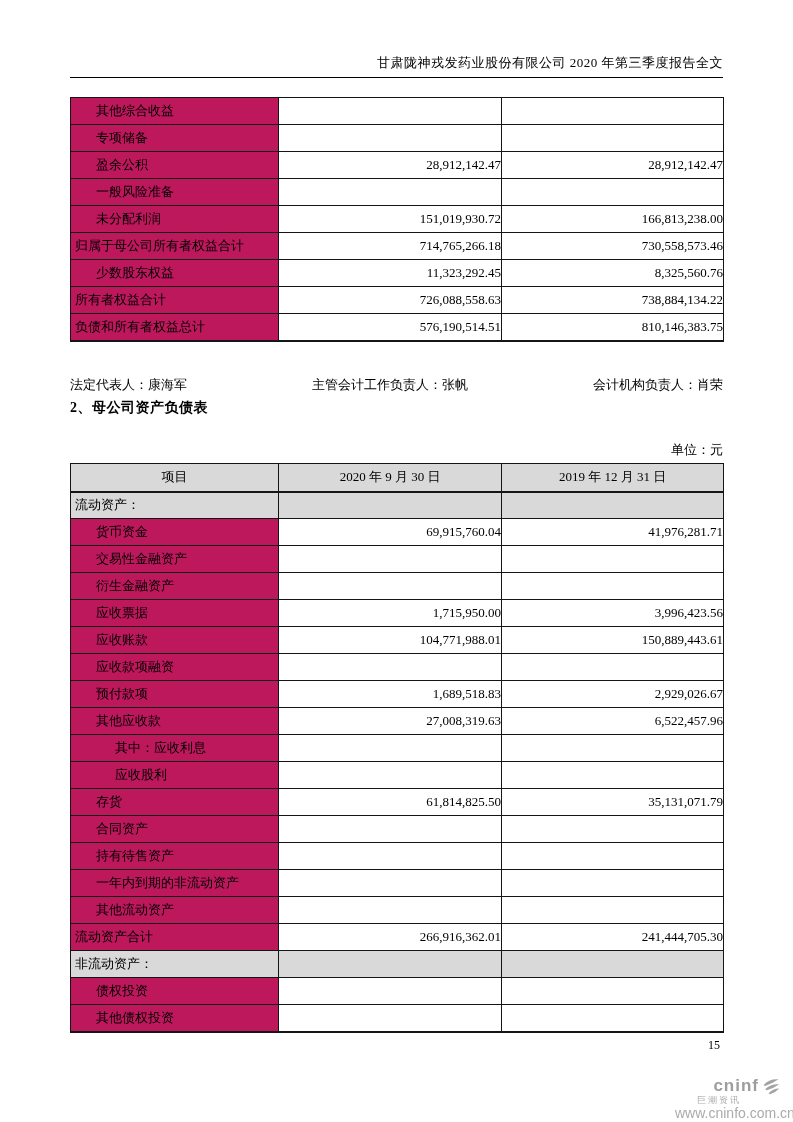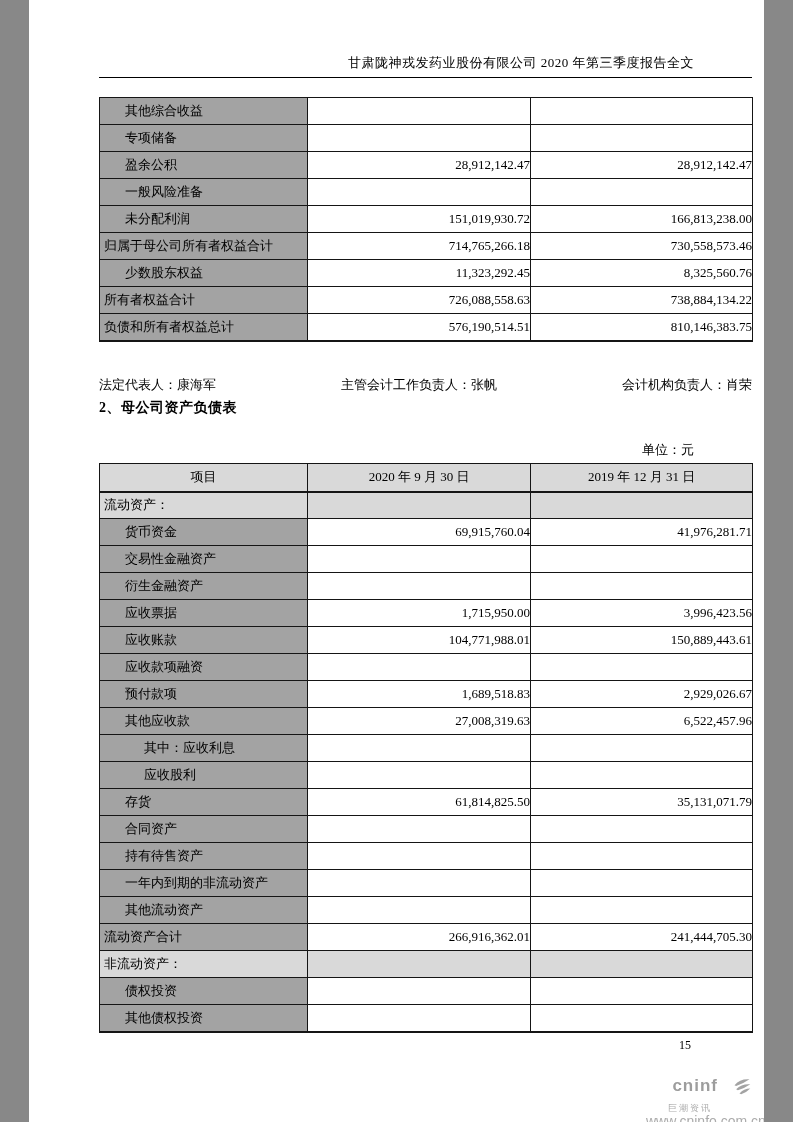--- a/index.html
+++ b/index.html
@@ -1,19 +1,19 @@
 <!DOCTYPE html>
 <html><head>
 <meta charset="utf-8">
 <style>
   * { margin: 0; padding: 0; box-sizing: border-box; }
   html, body { background: #888; }
   .page {
     position: relative;
-    width: 735px;
+    width: 793px;
     height: 1122px;
     margin: 0 auto;
     background: #ffffff;
     font-family: "Liberation Serif", "DejaVu Serif", serif;
     color: #000;
     overflow: hidden;
   }
   .header-title {
     position: absolute;
     top: 54px;
@@ -47,21 +47,21 @@
     font-weight: normal;
     overflow: hidden;
     white-space: nowrap;
   }
   table.fin th {
     background: #d9d9d9;
     text-align: center;
     border-bottom-width: 2px;
     height: 28px;
   }
-  td.lbl { background: #a3a3a3; text-align: left; }
+  td.lbl { background: #be185d; text-align: left; }
   td.num { background: #ffffff; text-align: right; }
   tr.section-row td { background: #d9d9d9; }
   td.ind0 { padding-left: 4px; }
   td.ind1 { padding-left: 25px; }
   td.ind2 { padding-left: 44px; }
   td.ind3 { padding-left: 44px; }
   .signatories {
     position: absolute;
     top: 361px;
     left: 70px;
@@ -98,31 +98,31 @@
     width: 110px;
     color: #a3a3a3;
     text-align: center;
     line-height: 1.1;
     font-family: "Liberation Sans", sans-serif;
   }
   .logo-top {
     display: flex;
     align-items: center;
     justify-content: flex-end;
-    gap: 14px;
+    gap: 2px;
     padding-right: 4px;
   }
   .logo-brand {
     font-size: 17px;
     font-weight: bold;
     letter-spacing: 1px;
     color: #9d9d9d;
   }
   .logo-swirl { width: 20px; height: 20px; }
-  .logo-cn { font-size: 9px; letter-spacing: 2px; padding-right: 22px; color: #ababab; margin-top: 8px; }
+  .logo-cn { font-size: 9px; letter-spacing: 2px; padding-right: 22px; color: #ababab; }
   .logo-url { font-size: 14px; color: #ababab; }
 </style>
 </head>
 <body>
 
 <div class="page">
 
   <div class="header-title">甘肃陇神戎发药业股份有限公司 2020 年第三季度报告全文</div>
   <div class="header-rule"></div>
 

